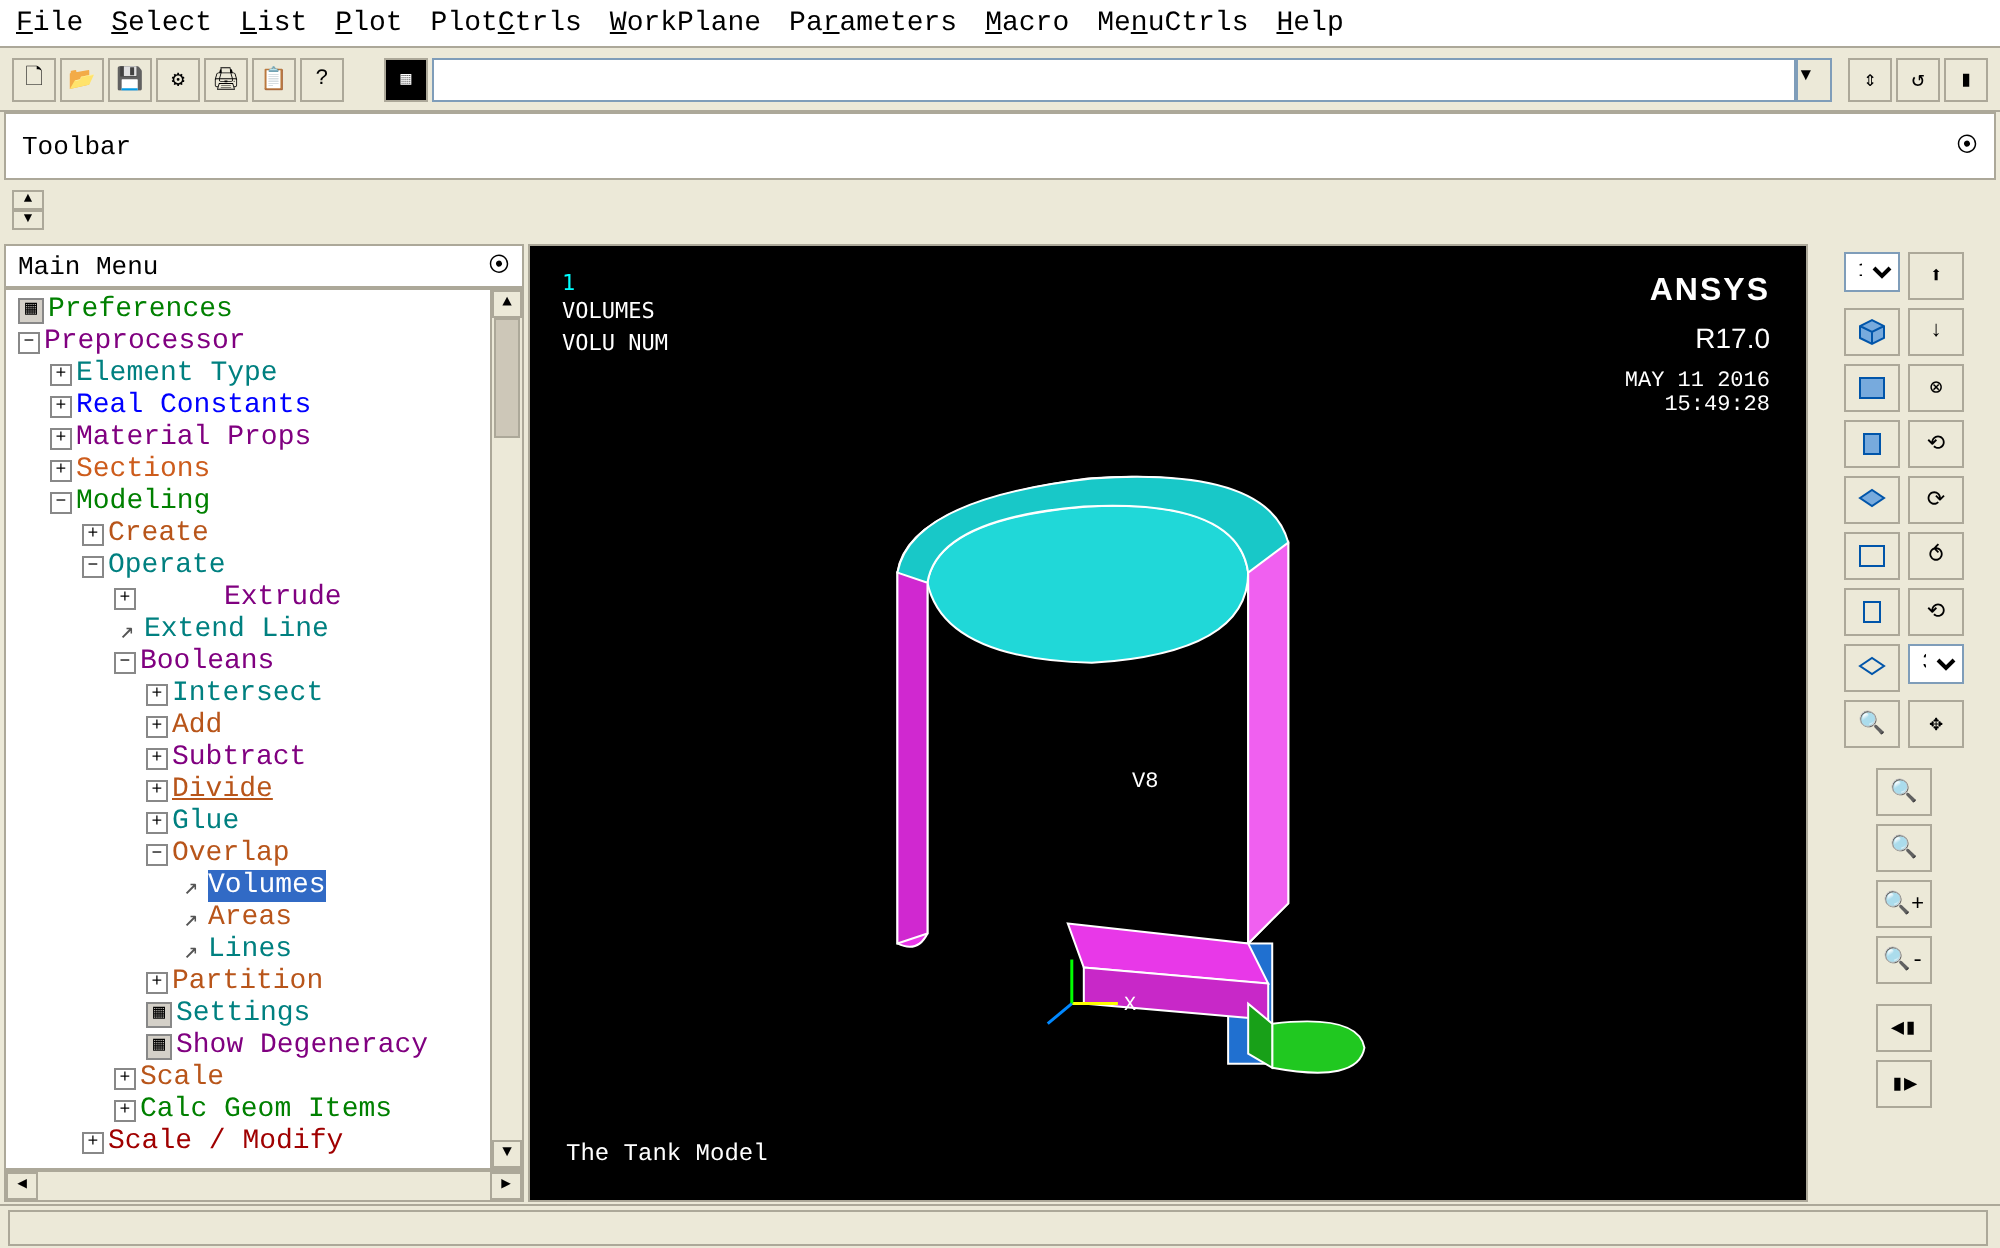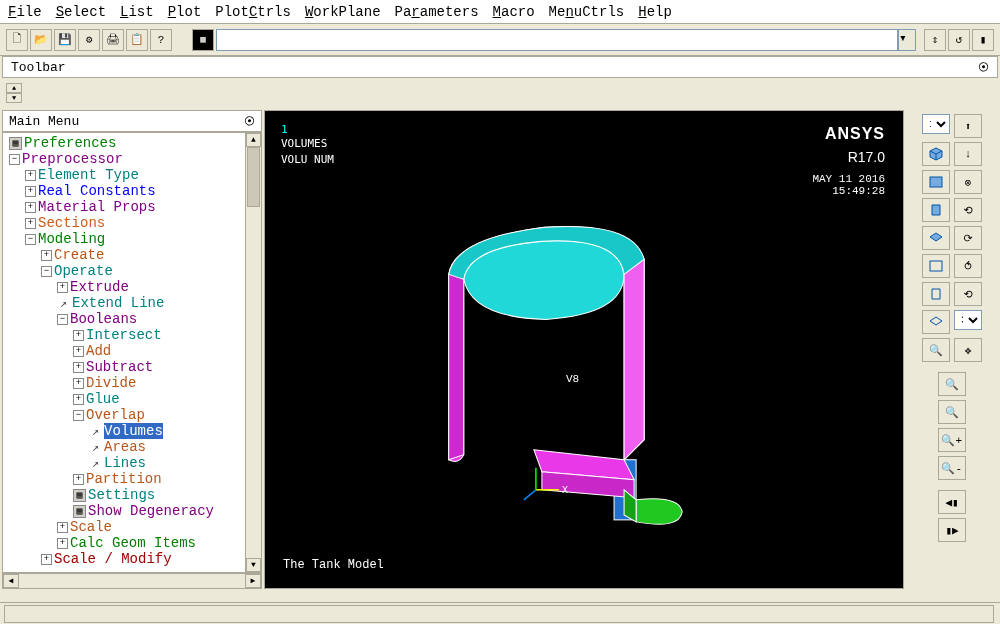--- a/index.html
+++ b/index.html
@@ -14,21 +14,21 @@
 .icon-toolbar { background: #ece9d8; border-bottom: 1px solid #aca899; padding: 3px 6px; display: flex; align-items: center; height: 32px; gap: 2px; }
 .tb-btn { width: 22px; height: 22px; border: 1px solid #aca899; background: #ece9d8; display: flex; align-items: center; justify-content: center; font-size: 11px; cursor: pointer; }
 .tb-sep { width: 8px; }
 .cmd-input-wrap { display: flex; align-items: center; margin-left: 8px; flex: 1; }
 .cmd-icon { width: 22px; height: 22px; border: 1px solid #aca899; background: #000; color: #fff; display: flex; align-items: center; justify-content: center; font-size: 9px; }
 .cmd-input { flex: 1; height: 22px; border: 1px solid #7f9db9; background: #fff; padding: 0 4px; font-family: monospace; margin-left: 2px; }
 .cmd-drop { width: 18px; height: 22px; border: 1px solid #7f9db9; background: #ece9d8; }
 .right-icons { display: flex; gap: 2px; margin-left: 6px; }
 
 
-.toolbar-label { background: #fff; border: 1px solid #aca899; padding: 4px 8px; height: 22px; display: flex; align-items: center; justify-content: space-between; margin: 0 2px; }
+.toolbar-label { background: #fff; border: 1px solid #aca899; padding: 16px 8px; height: 22px; display: flex; align-items: center; justify-content: space-between; margin: 0 2px; }
 .collapse-arrow { font-size: 11px; }
 
 
 .custom-btns { background: #ece9d8; padding: 2px 6px; display: flex; gap: 0; height: 30px; align-items: center; justify-content: space-between; }
 .custom-btns-left { display: flex; }
 .cbtn { border: 1px solid #aca899; background: #ece9d8; padding: 3px 6px; font-size: 13px; cursor: pointer; font-family: monospace; }
 .spinner { display: flex; flex-direction: column; }
 .spinner div { width: 16px; height: 10px; border: 1px solid #aca899; background: #ece9d8; font-size: 7px; text-align: center; line-height: 8px; }
 
 
@@ -55,27 +55,27 @@
 .indent5 { padding-left: 84px; }
 .c-pref { color: #008000; }
 .c-prep { color: #800080; }
 .c-et { color: #008080; }
 .c-rc { color: #0000ff; }
 .c-mp { color: #800080; }
 .c-sec { color: #cd5c1c; }
 .c-mod { color: #008000; }
 .c-cr { color: #b8551a; }
 .c-op { color: #008080; }
-.c-ex { color: #800080; }
+.c-ex { color: #800080; margin-left: 42px; }
 .c-el { color: #008080; }
 .c-bo { color: #800080; }
 .c-in { color: #008080; }
 .c-ad { color: #b8551a; }
 .c-su { color: #800080; }
-.c-di { color: #b8551a; }
+.c-di { color: #b8551a; text-decoration: underline; }
 .c-gl { color: #008080; }
 .c-ov { color: #b8551a; }
 .c-vo { background: #316ac5; color: #fff; }
 .c-ar { color: #b8551a; }
 .c-li { color: #008080; }
 .c-pa { color: #b8551a; }
 .c-se { color: #008080; }
 .c-sd { color: #800080; }
 .c-sc { color: #b8551a; }
 .c-cg { color: #008000; }

